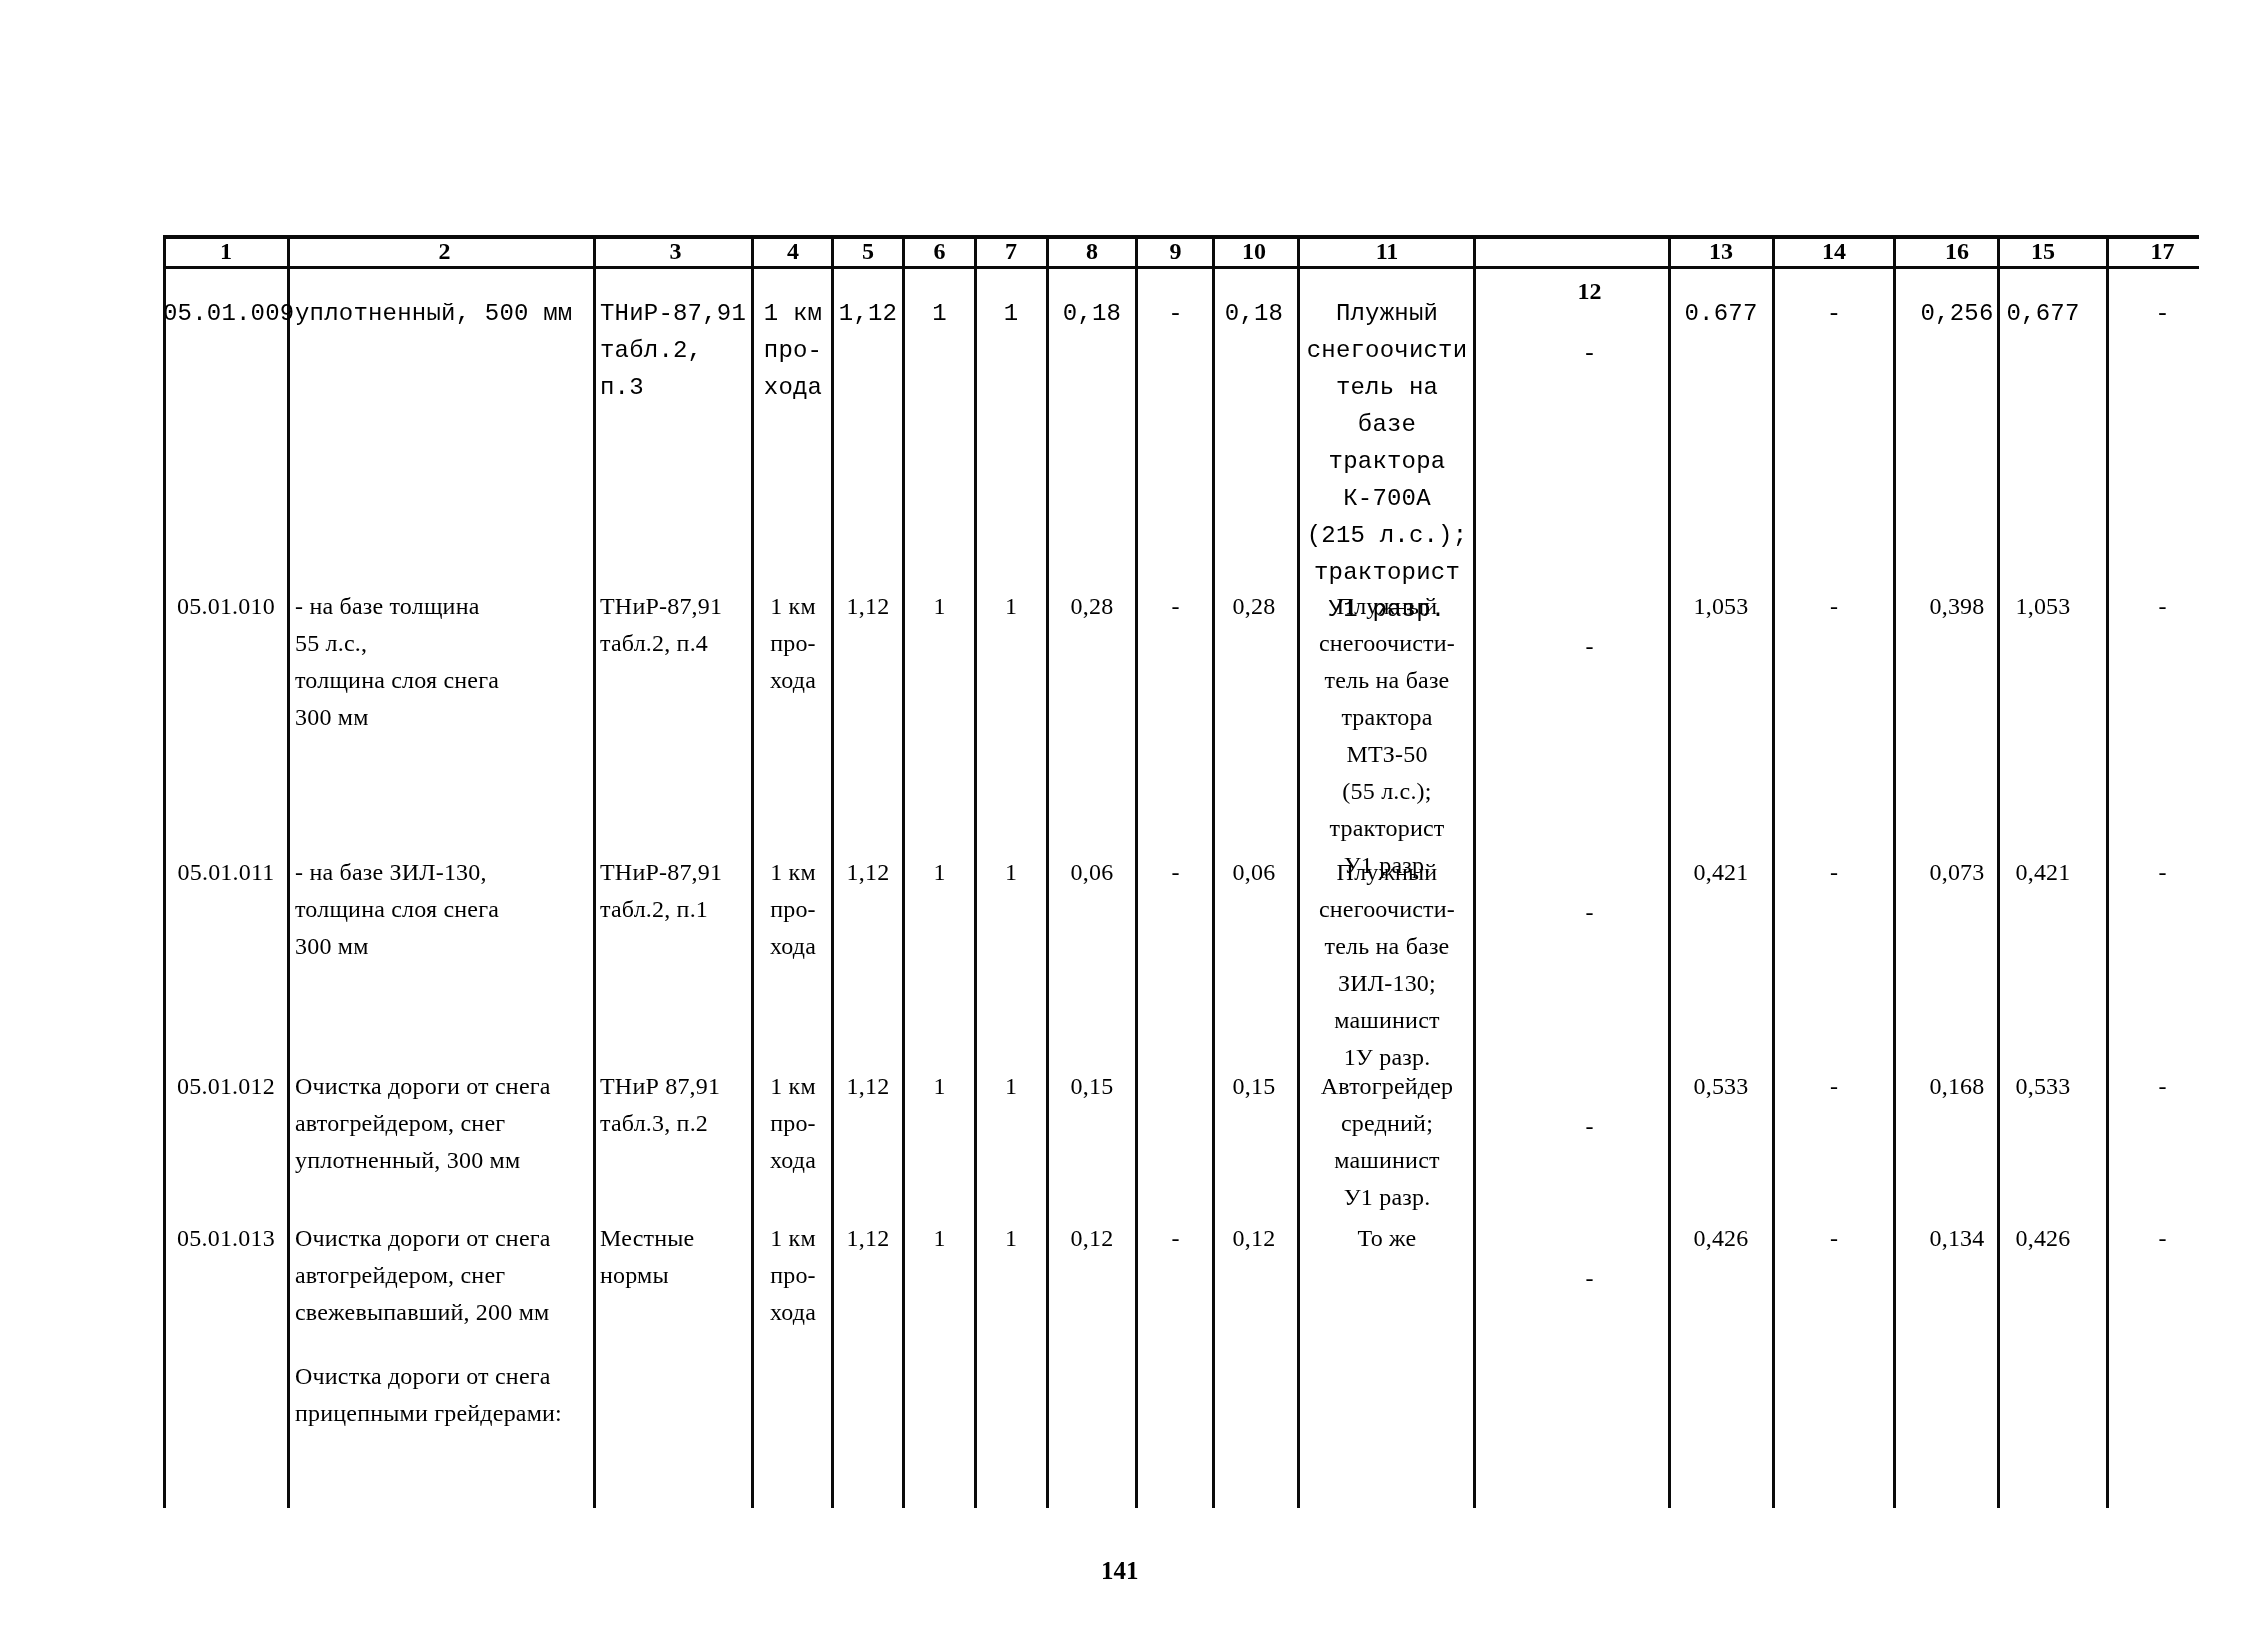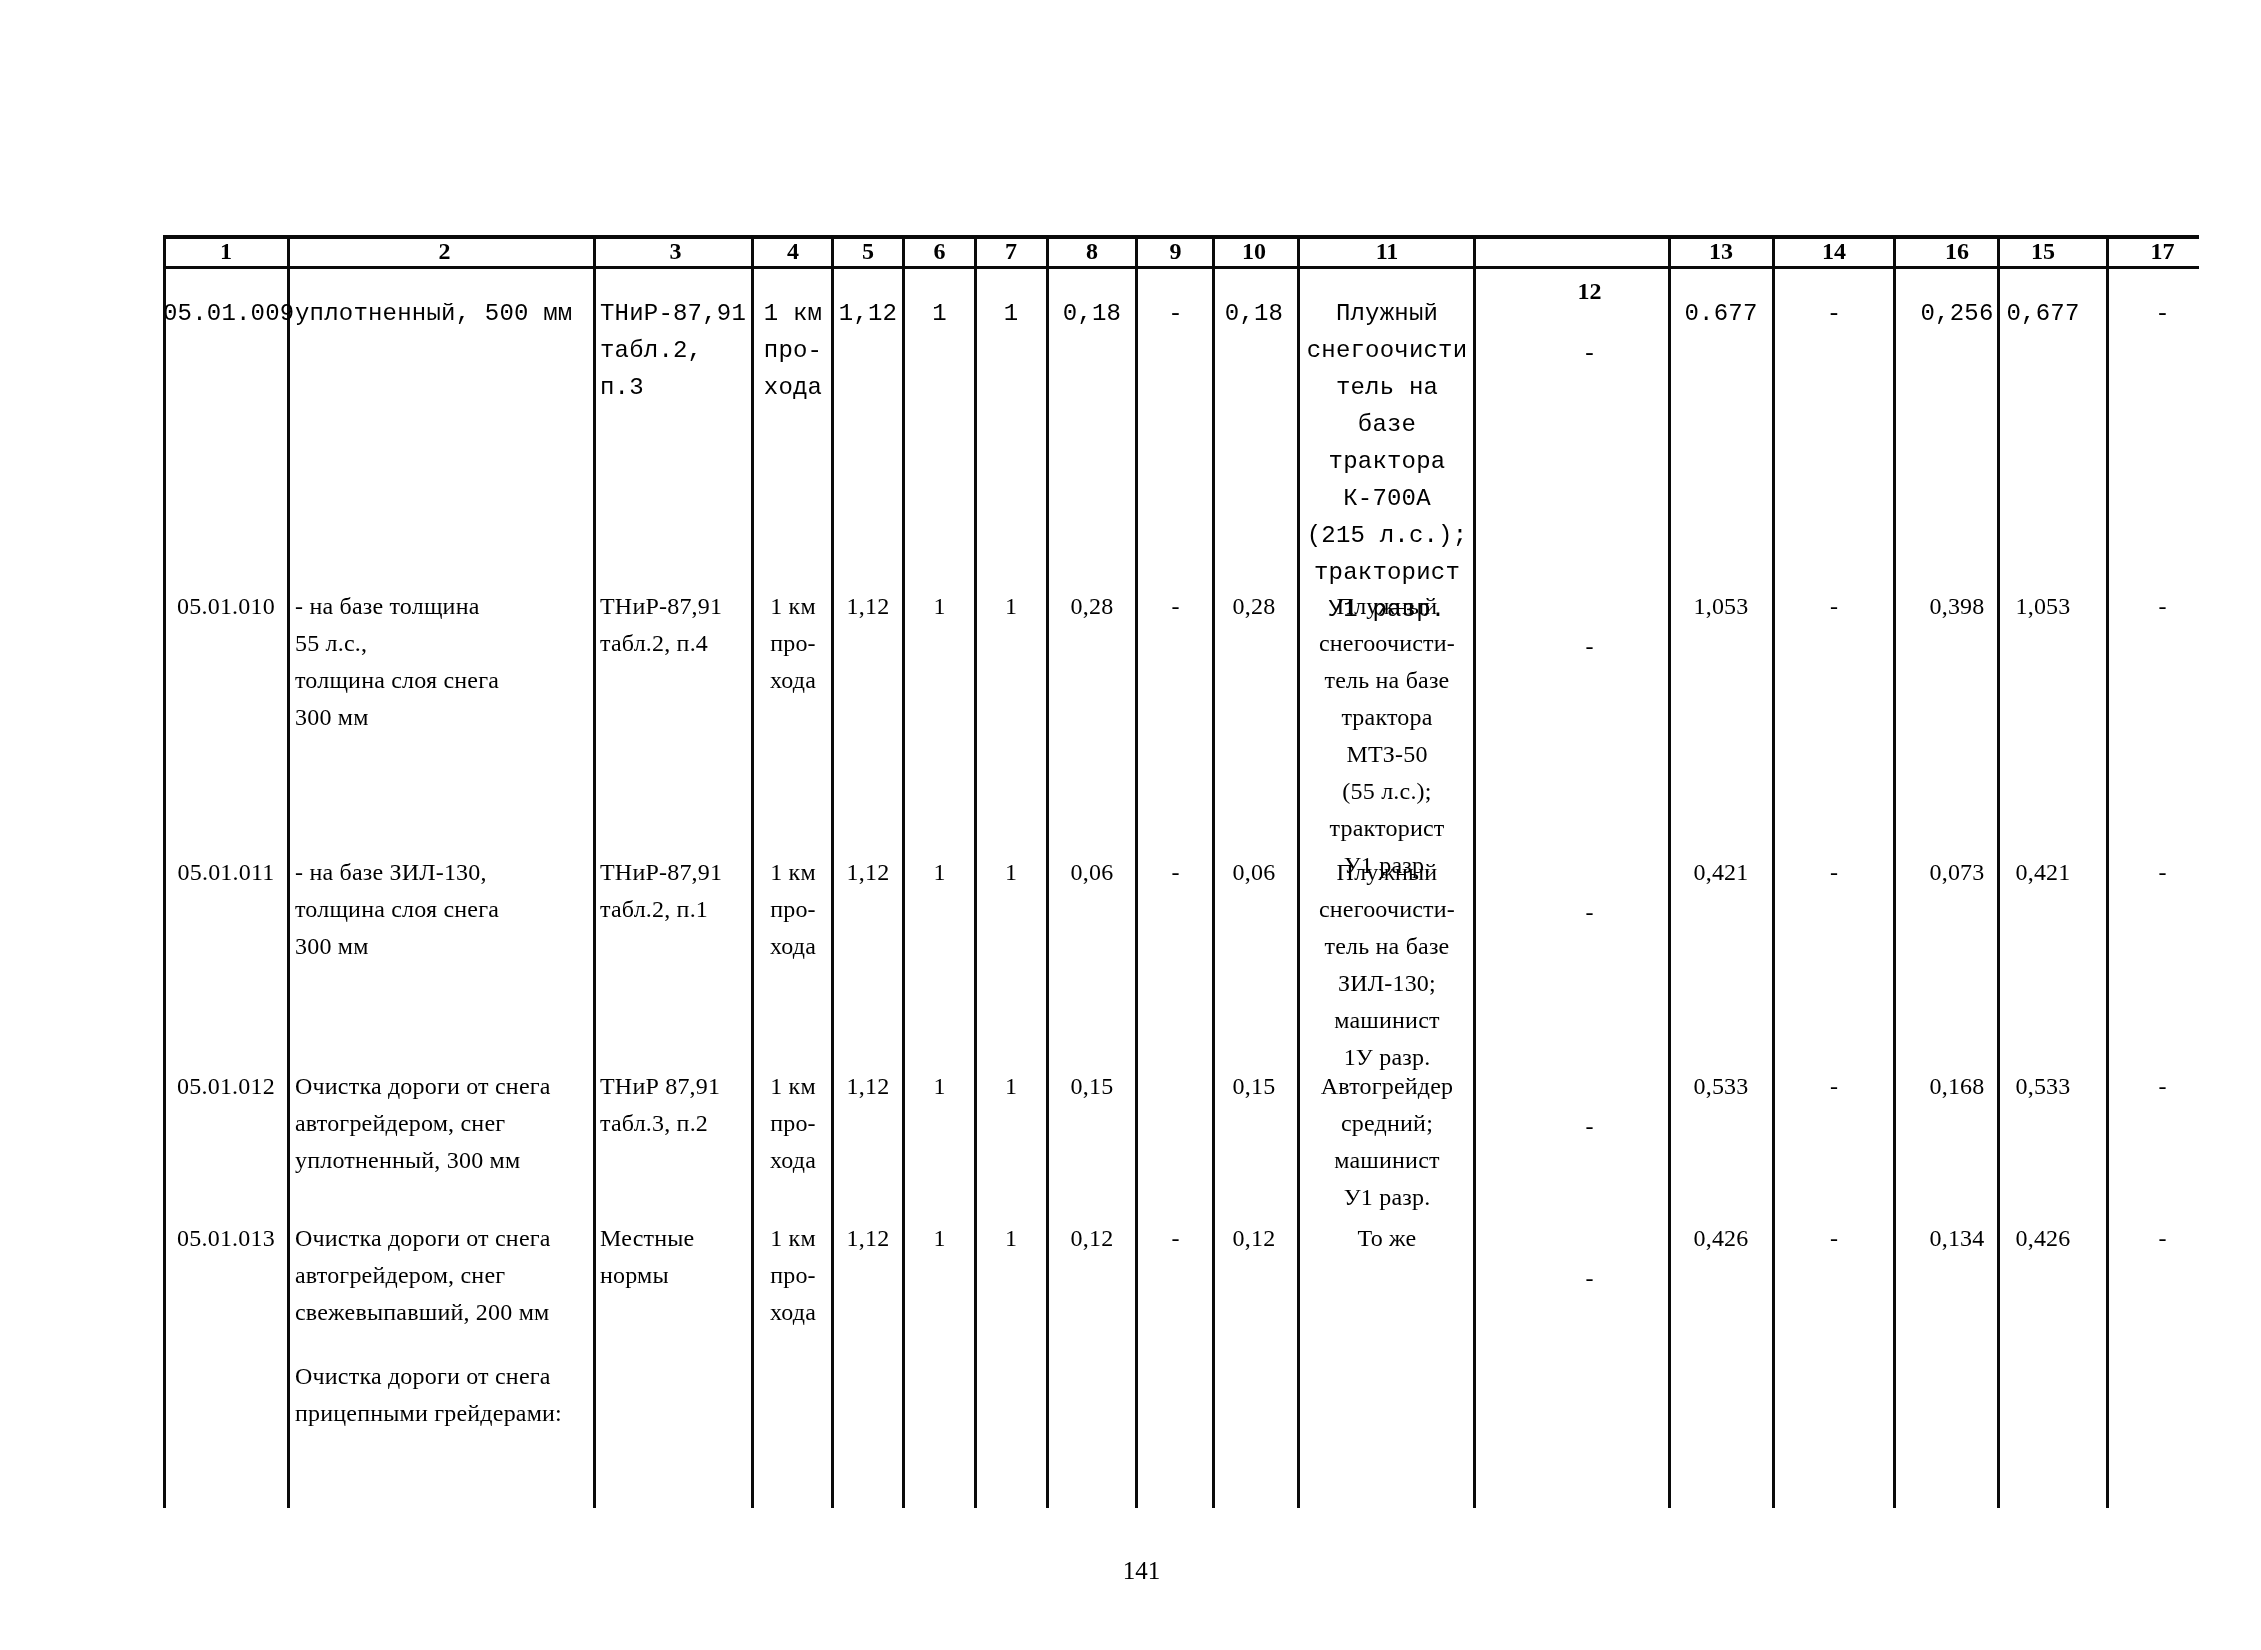--- a/index.html
+++ b/index.html
@@ -15,21 +15,21 @@
   .x3{left:600px;width:151px;}  .x4{left:754px;width:78px;}
   .x5{left:834px;width:68px;} .x6{left:905px;width:69px;}
   .x7{left:976px;width:70px;} .x8{left:1049px;width:86px;}
   .x9{left:1138px;width:75px;} .x10{left:1215px;width:78px;}
   .x11{left:1300px;width:174px;}.x12{left:1476px;width:227px;margin-top:40px;}
   .x13{left:1670px;width:102px;}.x14{left:1775px;width:118px;}
   .x15{left:1992px;width:102px;}.x16{left:1892px;width:106px;margin-left:12px;}
   .x17{left:2109px;width:91px;padding-left:8px;}
   
   .r0{top:295px;font-family:Liberation Mono, monospace;} .r1{top:588px;} .r2{top:854px;} .r3{top:1068px;} .r4{top:1220px;} .rc{top:1358px;}
-  .pagenum{position:absolute;top:1557px;left:1101px;width:81px;text-align:center;font-size:25px;}
+  .pagenum{position:absolute;top:1557px;left:1101px;width:81px;font-size:25px;font-weight:bold;}
 </style>
 </head>
 <body>
 
 <div class="page">
 
   <div class="hl" style="top:235px;height:4px;"></div>
   <div class="hl" style="top:266px;height:3.4px;"></div>
   <div class="vl" style="left:163px;"></div>
   <div class="vl" style="left:287px;"></div>

